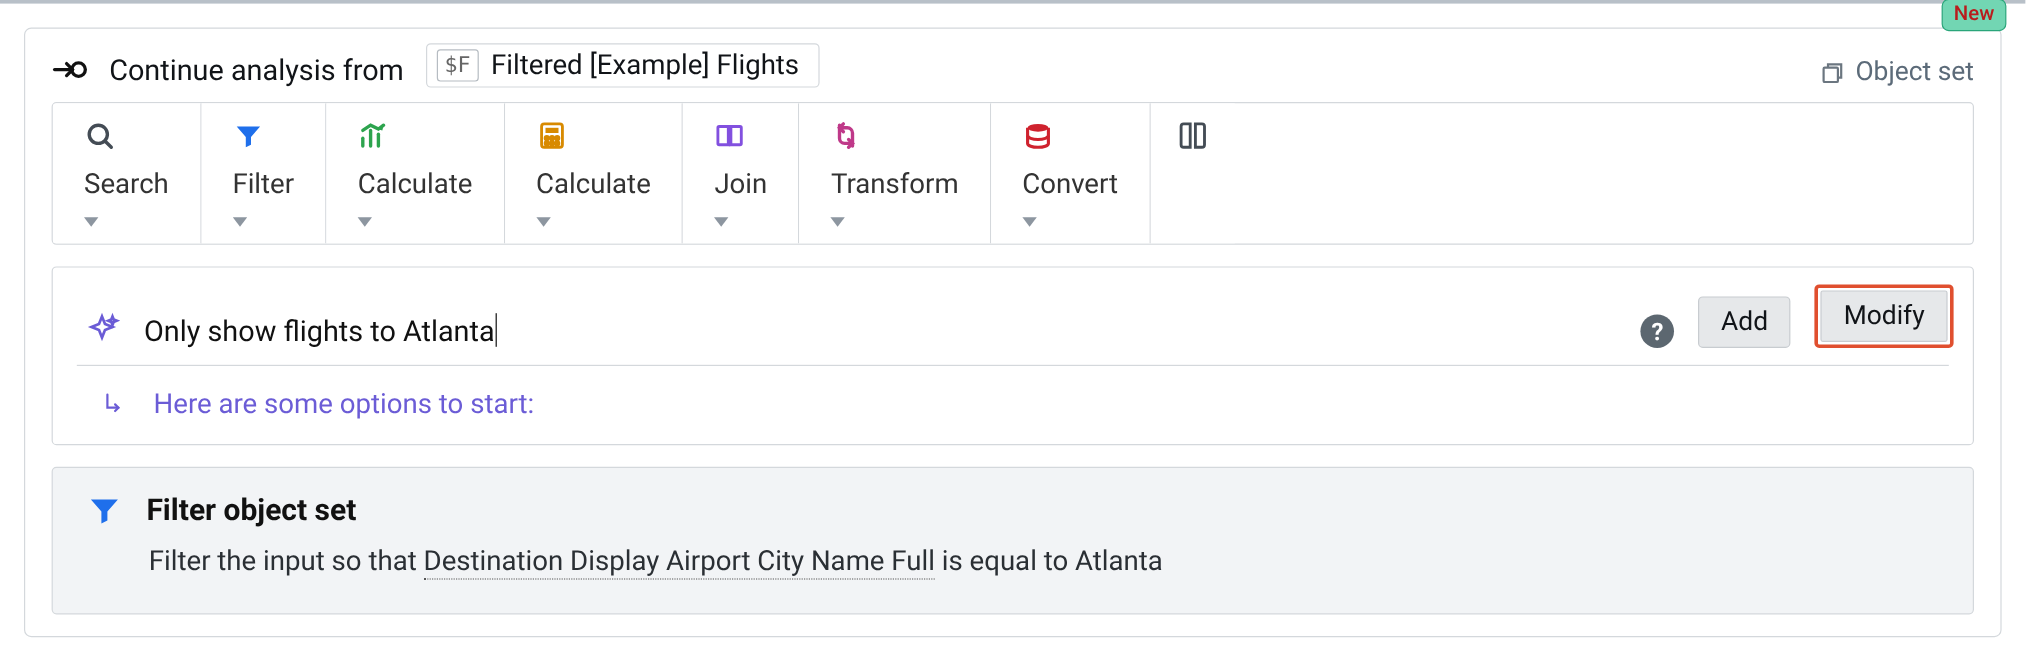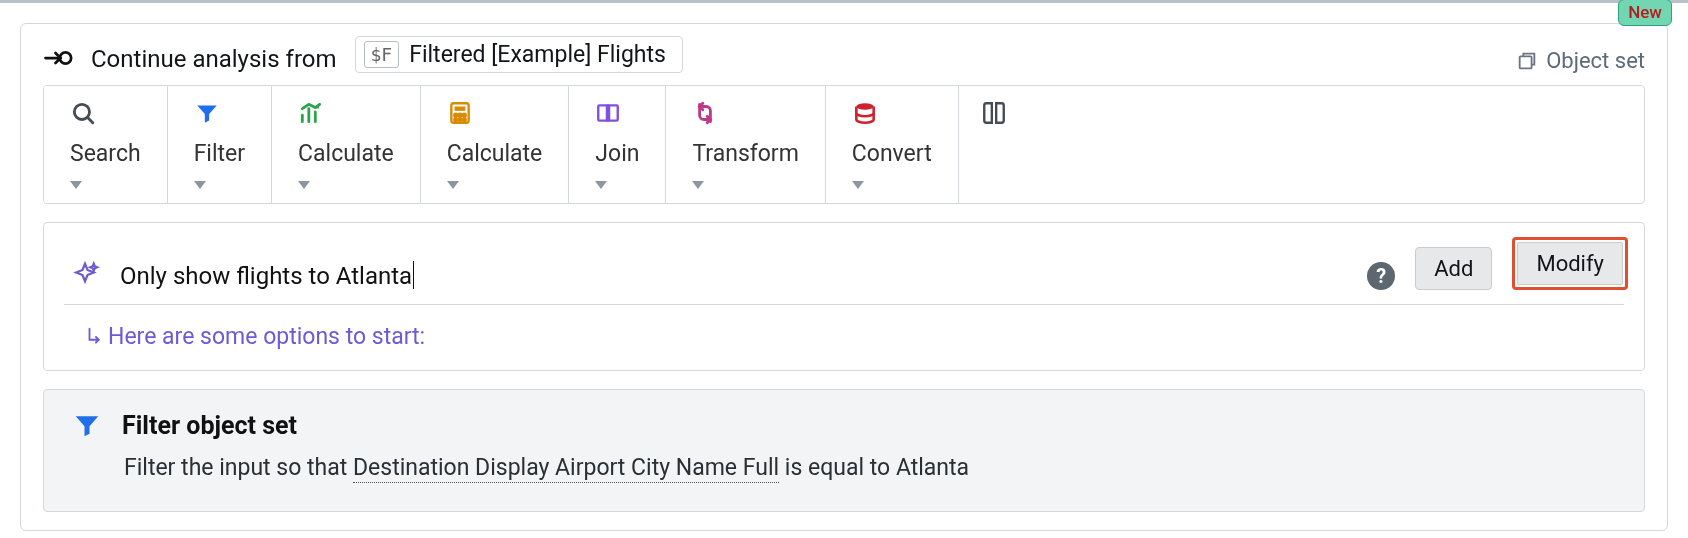--- a/index.html
+++ b/index.html
@@ -162,21 +162,21 @@
     margin:2px;
   }
   .divider{
     height:1px;
     background:var(--border);
     margin:0 20px;
   }
   .options-row{
     display:flex;
     align-items:center;
-    gap:2px;
+    gap:22px;
     padding:18px 26px 20px 40px;
     color:var(--purple);
     font-size:23px;
   }
   .suggestion{
     margin:18px 22px 18px 22px;
     border:1px solid var(--border);
     border-radius:4px;
     background:var(--bg);
     padding:20px 26px 30px 28px;

